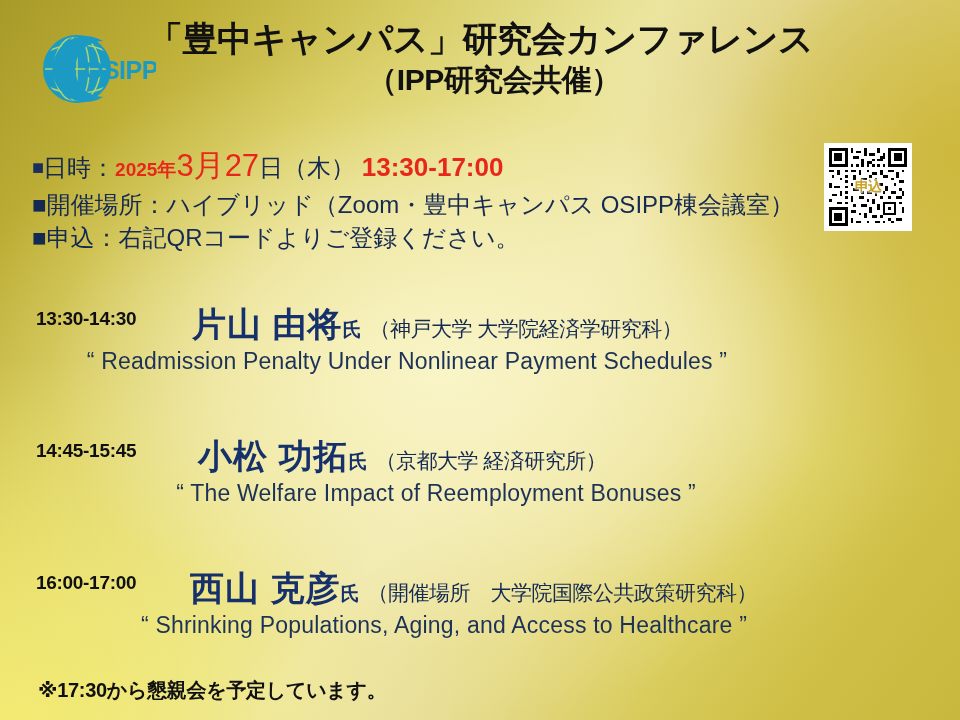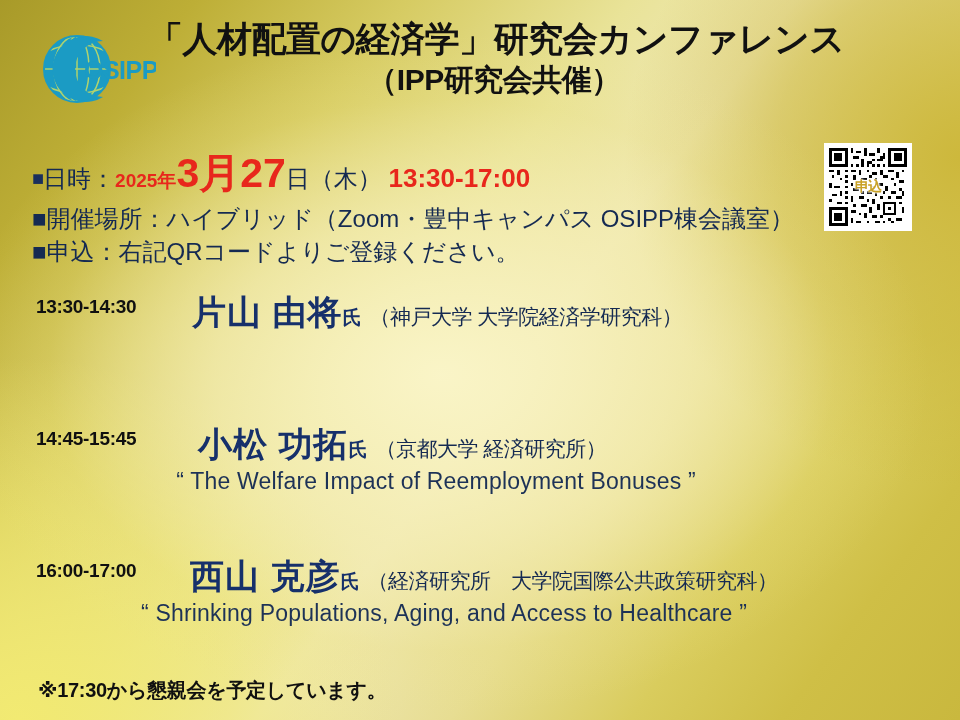--- a/index.html
+++ b/index.html
@@ -91,22 +91,22 @@
     font-weight: 500;
   }
   .sq {
     font-size: 20px;
     color: #1a2f5c;
     vertical-align: 2px;
     letter-spacing: -1px;
   }
   .red-lg {
     color: #e8271c;
-    font-weight: 700;
-    font-size: 41px;
+    font-weight: 400;
+    font-size: 31px;
   }
   .red-sm {
     color: #e8271c;
     font-weight: 700;
     font-size: 19px;
   }
   .time-red {
     color: #e8271c;
     font-weight: 700;
     font-size: 26px;
@@ -141,21 +141,21 @@
     font-weight: 700;
     color: #c9a227;
     text-shadow: 0 0 2px #ffffff, 0 0 3px #ffffff, 1px 0 2px #fff, -1px 0 2px #fff;
     letter-spacing: -1px;
   }
 
   
   #sessions {
     position: absolute;
     left: 0;
-    top: 282px;
+    top: 294px;
     width: 780px;
   }
   .session {
     position: relative;
     height: 132px;
   }
   .session-head {
     position: relative;
     height: 50px;
     white-space: nowrap;
@@ -249,21 +249,21 @@
               <line x1="37" y1="4" x2="37" y2="70"></line>
             </g>
             <path d="M63 9 A33 33 0 1 0 63 65 A26 26 0 1 1 63 9 Z" fill="#1b9bc4"></path>
             <circle cx="37" cy="37" r="33" fill="none" stroke="#1b9bc4" stroke-width="2"></circle>
           </g>
           <text x="44" y="47" font-family="'Liberation Sans', sans-serif" font-size="25" font-weight="700" fill="#1b9bc4" letter-spacing="-0.5">OSIPP</text>
         </svg>
       </div>
 
       <div id="title-block">
-        <div id="title-main">「人材配置の経済学」研究会カンファレンス</div>
+        <div id="title-main">「豊中キャンパス」研究会カンファレンス</div>
         <div id="title-sub">（IPP研究会共催）</div>
       </div>
     </div>
 
     <div id="info">
 
       <div class="info-line">
         <span class="sq">■</span><span>日時：</span><span class="red-sm">2025年</span><span class="red-lg">3月</span><span class="red-lg">27</span><span>日</span><span>（木）</span>
         <span class="time-red">13:30-17:00</span>
       </div>
@@ -403,34 +403,35 @@
       </div>
     </div>
 
     <div id="sessions">
 
       <div class="session" id="session-1">
         <div class="session-head">
           <span class="s-time">13:30-14:30</span>
           <span class="s-name"><span>片山 由将</span><span class="s-suffix">氏</span><span class="s-affil">（神戸大学 大学院経済学研究科）</span></span>
         </div>
+        <div class="s-title">“ Readmission Penalty Under Nonlinear Payment Schedules ”</div>
       </div>
 
       <div class="session" id="session-2">
         <div class="session-head">
           <span class="s-time">14:45-15:45</span>
           <span class="s-name"><span>小松 功拓</span><span class="s-suffix">氏</span><span class="s-affil">（京都大学 経済研究所）</span></span>
         </div>
         <div class="s-title">“ The Welfare Impact of Reemployment Bonuses ”</div>
       </div>
 
       <div class="session" id="session-3">
         <div class="session-head">
           <span class="s-time">16:00-17:00</span>
-          <span class="s-name"><span>西山 克彦</span><span class="s-suffix">氏</span><span class="s-affil">（経済研究所　大学院国際公共政策研究科）</span></span>
+          <span class="s-name"><span>西山 克彦</span><span class="s-suffix">氏</span><span class="s-affil">（開催場所　大学院国際公共政策研究科）</span></span>
         </div>
         <div class="s-title">“ Shrinking Populations, Aging, and Access to Healthcare ”</div>
       </div>
     </div>
 
     <div id="footer">※17:30から懇親会を予定しています。</div>
 
   </div>
 </div>
 

